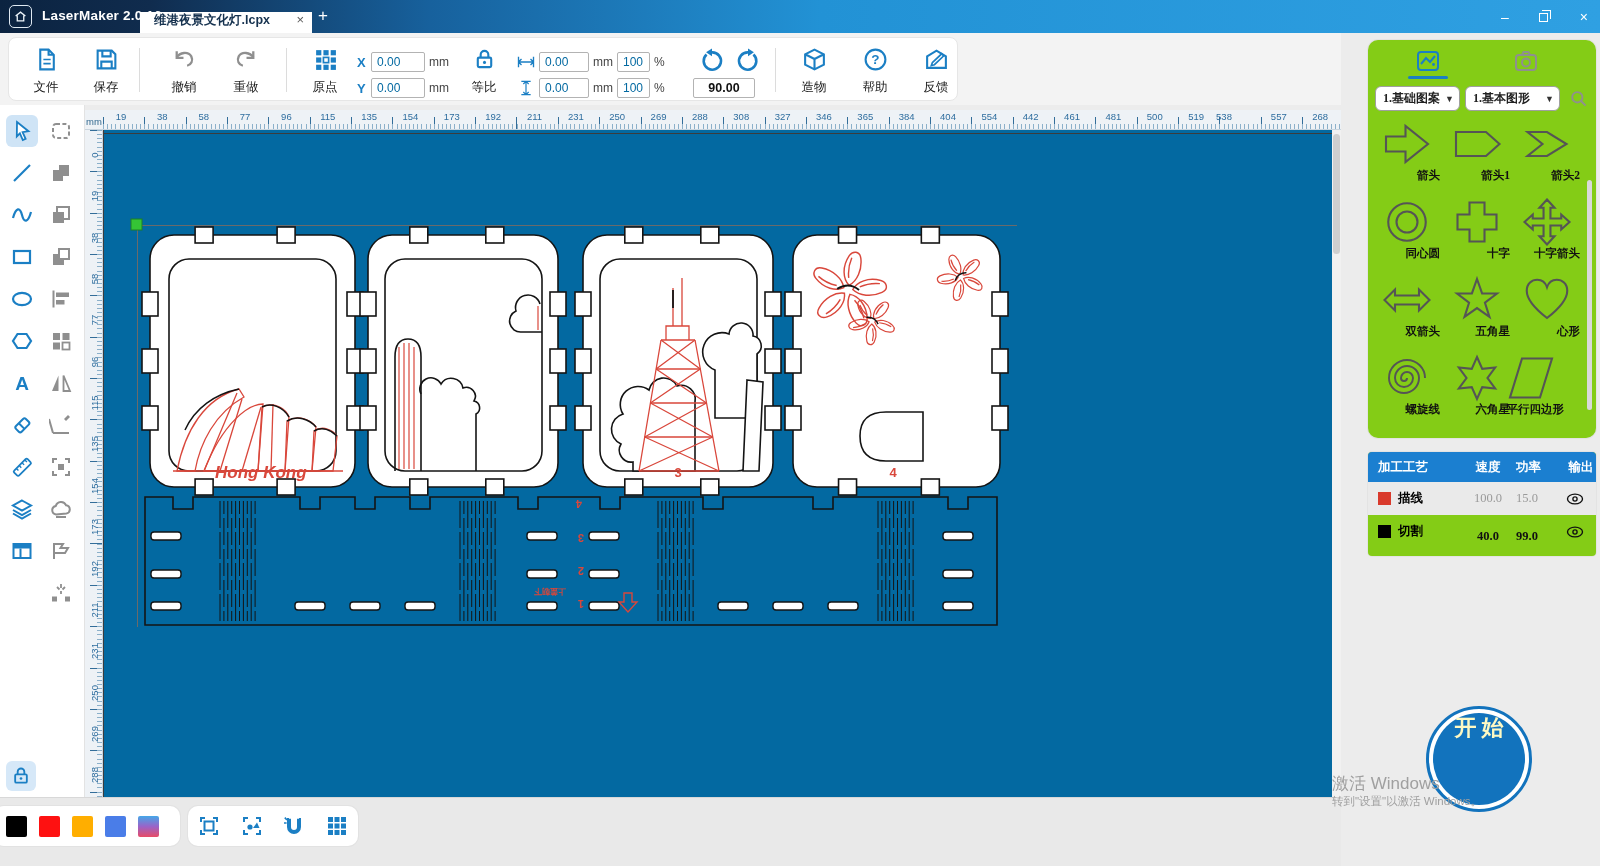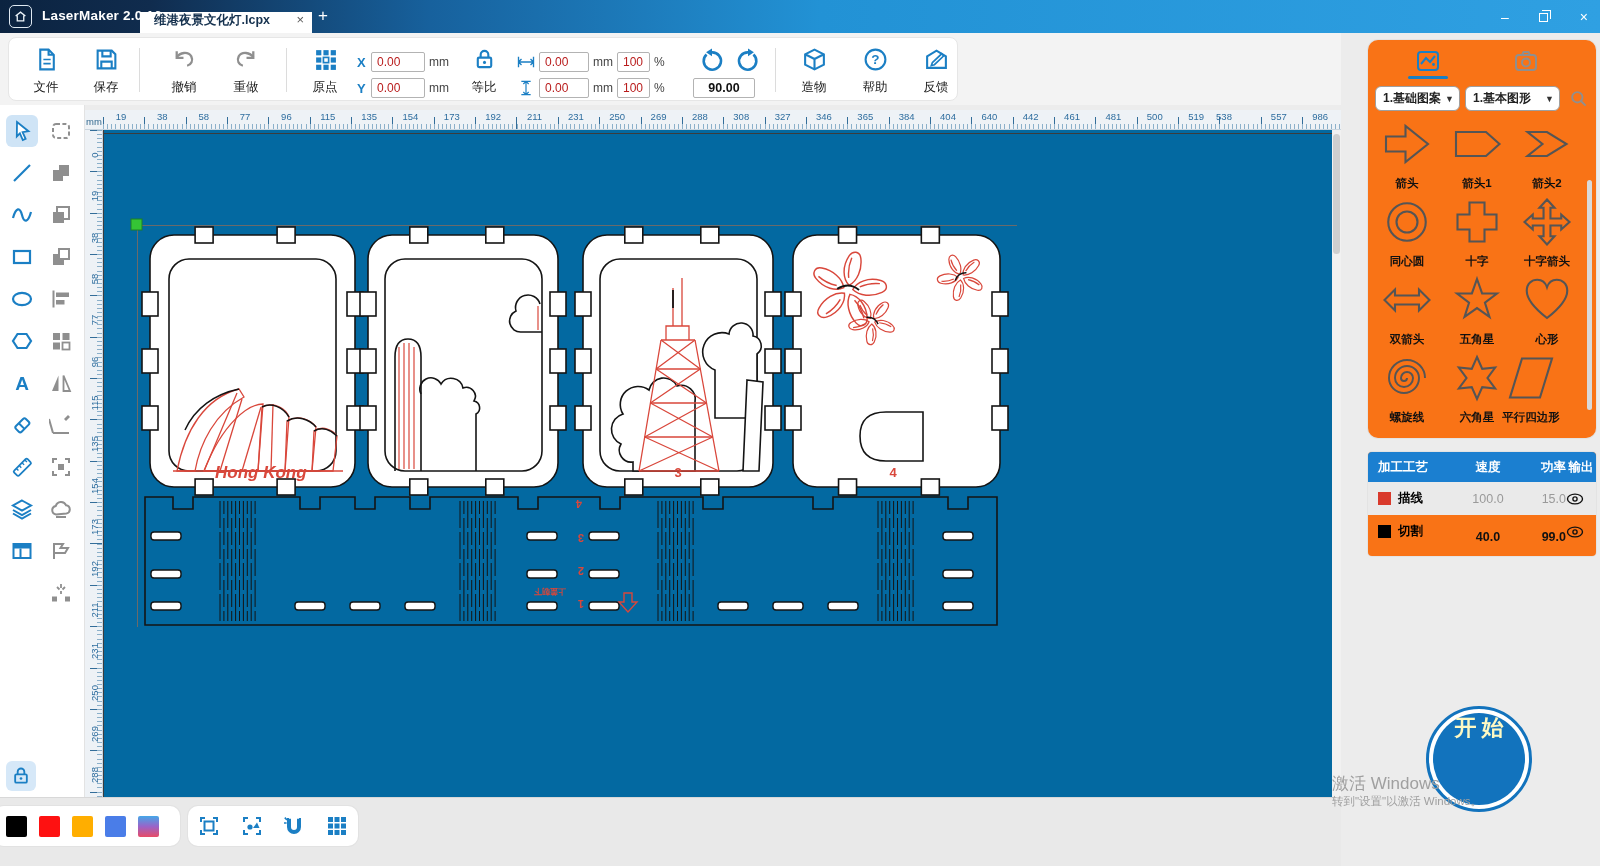--- a/index.html
+++ b/index.html
@@ -24,21 +24,21 @@
 
   
   .toolbar { position:absolute; left:0; top:33px; width:1600px; height:72px; background:#f3f3f3; }
   .tcard { position:absolute; left:8px; top:4px; width:950px; height:64px; background:#fff; border-radius:8px; border:1px solid #e6e6e6; }
   .tbtn { position:absolute; top:7px; width:58px; height:52px; display:flex; flex-direction:column; align-items:center; justify-content:space-between; padding:2px 0 1px; }
   .tbtn .lab { font-size:12.5px; color:#1c1c1c; }
   .tsep { position:absolute; top:10px; width:1px; height:44px; background:#dcdcdc; }
   .blue { color:#1b7fc4; } .gray { color:#8f8f8f; }
   .fieldrow { position:absolute; display:flex; align-items:center; gap:4px; height:20px; }
   .flabel { color:#1b7fc4; font-weight:bold; font-size:13px; width:10px; }
-  .ibox { width:54px; height:20px; border:1px solid #b3b3b3; background:#fff; font-size:12px; color:#b91c1c; display:flex; align-items:center; padding-left:5px; border-radius:2px; }
+  .ibox { width:54px; height:20px; border:1px solid #b3b3b3; background:#fff; font-size:12px; color:#0369a1; display:flex; align-items:center; padding-left:5px; border-radius:2px; }
   .ibox.small { width:33px; }
   .unit { font-size:12px; color:#444; }
   .rotbox { position:absolute; width:62px; height:20px; border:1px solid #b3b3b3; border-radius:2px; background:#fff; font-size:12.5px; color:#111; display:flex; align-items:center; justify-content:center; font-weight:bold; }
 
   
   .lefttools { position:absolute; left:0; top:105px; width:85px; height:695px; background:#fff; border-right:1px solid #e3e3e3; }
   .ltool { position:absolute; width:32px; height:32px; display:flex; align-items:center; justify-content:center; border-radius:6px; }
   .ltool.active { background:#cfe4f6; }
   .lock-btn { position:absolute; left:6px; top:656px; width:30px; height:30px; background:#d6e8f8; border-radius:6px; display:flex; align-items:center; justify-content:center; }
 
@@ -66,39 +66,39 @@
   .vscroll .thumb { position:absolute; left:1px; top:4px; width:7px; height:120px; background:#cfcfcf; border-radius:4px; }
 
   
   .bottombar { position:absolute; left:0; top:797px; width:1341px; height:69px; background:#e9e9e9; border-top:1px solid #d8d8d8; }
   .bgroup { position:absolute; top:8px; height:40px; background:#fff; border-radius:10px; box-shadow:0 0 0 1px #e2e2e2; display:flex; align-items:center; }
   .swatch { width:21px; height:21px; margin-left:12px; border-radius:2px; }
   .bicon { width:26px; height:26px; margin:0 9px; display:flex; align-items:center; justify-content:center; }
 
   
   .rightpanel { position:absolute; left:1341px; top:33px; width:259px; height:833px; background:#ececec; }
-  .card { position:absolute; background:#f97316; border-radius:10px; box-shadow:0 0 0 1px #e3e3e3; }
+  .card { position:absolute; background:#84cc16; border-radius:10px; box-shadow:0 0 0 1px #e3e3e3;font-family:Liberation Serif, serif; }
   .shapes-card { left:27px; top:7px; width:228px; height:398px; }
   .ptabs { position:absolute; left:0; top:0; width:100%; height:40px; }
   .ptab { position:absolute; top:8px; width:40px; height:26px; display:flex; align-items:center; justify-content:center; }
   .ptab-underline { position:absolute; left:40px; top:36px; width:40px; height:3px; background:#1b7fc4; border-radius:2px; }
   .dd { position:absolute; top:46px; height:25px; border:1px solid #9f9f9f; border-radius:6px; background:#fff; display:flex; align-items:center; padding:0 5px 0 7px; font-size:12px; font-weight:bold; color:#222; }
   .dd .caret { margin-left:auto; font-size:9px; color:#333; padding-left:4px; }
   .shape-grid { position:absolute; left:6px; top:80px; width:205px; }
   .shape-cell { position:absolute; width:66px; text-align:center; }
   .shape-cell svg { display:block; margin:0 auto; }
-  .shape-label { font-size:11.5px; color:#111; font-weight:bold; margin-top:8px; white-space:nowrap; }
+  .shape-label { font-size:11.5px; color:#111; font-weight:bold; margin-top:0; white-space:nowrap;text-align:right; }
   .pscroll { position:absolute; right:4px; top:140px; width:5px; height:230px; background:#d9d9d9; border-radius:3px; }
 
   .layers-card { left:27px; top:419px; width:228px; height:104px; border-radius:4px; overflow:hidden; }
   .lheader { display:flex; align-items:center; height:30px; background:#1b7fd0; color:#fff; font-size:12.5px; font-weight:bold; }
   .lrow { display:flex; align-items:center; height:33px; font-size:12.5px; }
   .lrow.sel { background:#eaeaea; }
   .lc0 { width:92px; display:flex; align-items:center; padding-left:10px; gap:7px; }
-  .lc1 { width:56px; text-align:center; } .lc2 { width:50px; text-align:right; } .lc3 { width:30px; text-align:center; }
+  .lc1 { width:56px; text-align:center; } .lc2 { width:50px; text-align:left; } .lc3 { width:30px; text-align:center; }
   .lsw { width:13px; height:13px; }
   .dim { color:#9a9a9a; } .strong { color:#111; font-weight:bold;margin-top:10px; }
 
   .startbtn { position:absolute; left:1426px; top:706px; width:106px; height:106px; border-radius:50%; border:3px solid #1273bd; background:#fff; display:flex; align-items:center; justify-content:center; }
   .startbtn .inner { width:92px; height:92px; border-radius:50%; background:#1273bd; color:#fef9c3; display:flex; align-items:flex-start; justify-content:center; font-size:22px; font-weight:bold; letter-spacing:5px; padding-left:5px; }
   .wm1 { position:absolute; left:1332px; top:772px; font-size:17px; color:#a0a0a0; }
   .wm2 { position:absolute; left:1332px; top:794px; font-size:11.5px; color:#a0a0a0; }
   .statusrow { position:absolute; left:1347px; top:811px; width:249px; height:24px; display:flex; align-items:center; }
   .conn-box { width:190px; height:24px; background:#fff; border:1px solid #d2d2d2; border-radius:2px; display:flex; align-items:center; justify-content:center; gap:6px; color:#e07818; font-size:12.5px; font-weight:bold; }
   .switch-btn { margin-left:8px; font-size:13px; font-weight:bold; color:#111; }
@@ -420,29 +420,29 @@
       <span class="tlabel" style="left: 472.85px;">231</span>
       <span class="tlabel" style="left: 514.2px;">250</span>
       <span class="tlabel" style="left: 555.55px;">269</span>
       <span class="tlabel" style="left: 596.9px;">288</span>
       <span class="tlabel" style="left: 638.25px;">308</span>
       <span class="tlabel" style="left: 679.6px;">327</span>
       <span class="tlabel" style="left: 720.95px;">346</span>
       <span class="tlabel" style="left: 762.3px;">365</span>
       <span class="tlabel" style="left: 803.65px;">384</span>
       <span class="tlabel" style="left: 845px;">404</span>
-      <span class="tlabel" style="left: 886.35px;">640</span>
+      <span class="tlabel" style="left: 886.35px;">554</span>
       <span class="tlabel" style="left: 927.7px;">442</span>
       <span class="tlabel" style="left: 969.05px;">461</span>
       <span class="tlabel" style="left: 1010.4px;">481</span>
       <span class="tlabel" style="left: 1051.75px;">500</span>
       <span class="tlabel" style="left: 1093.1px;">519</span>
       <span class="tlabel" style="left: 1110px; padding-left: 22px;">538</span>
       <span class="tlabel" style="left: 1175.8px;">557</span>
-      <span class="tlabel" style="left: 1217.15px;">986</span>
+      <span class="tlabel" style="left: 1217.15px;">268</span>
     </div>
   <div class="ruler-left" id="rulerLeft">
     <div class="ticks" style="background-image: repeating-linear-gradient(rgb(139, 176, 202) 0px, rgb(139, 176, 202) 1px, transparent 1px, transparent 4.135px), repeating-linear-gradient(rgb(51, 109, 153) 0px, rgb(51, 109, 153) 1px, transparent 1px, transparent 41.35px); background-size: 5px 100%, 12px 100%; background-position: right top; background-repeat: repeat-y;"></div>
   <span class="tlabel" style="top: 25px;">0</span>
       <span class="tlabel" style="top: 66.35px;">19</span>
       <span class="tlabel" style="top: 107.7px;">38</span>
       <span class="tlabel" style="top: 149.05px;">58</span>
       <span class="tlabel" style="top: 190.4px;">77</span>
       <span class="tlabel" style="top: 231.75px;">96</span>
       <span class="tlabel" style="top: 273.1px;">115</span>

